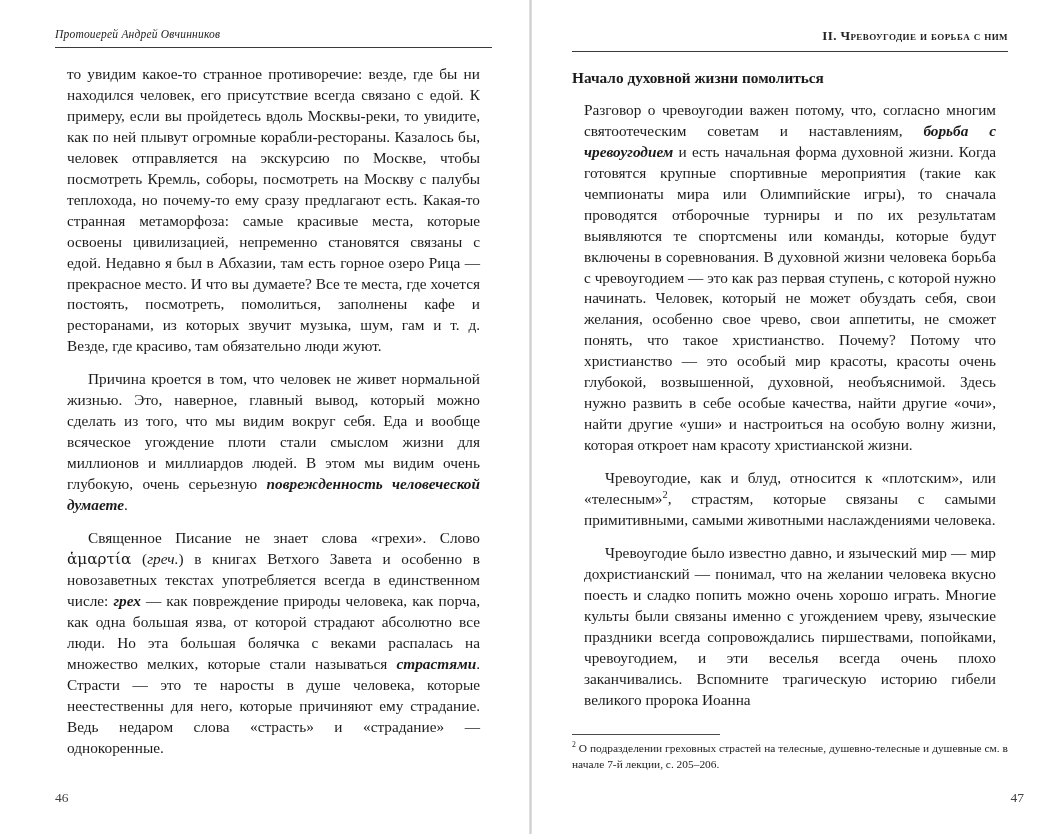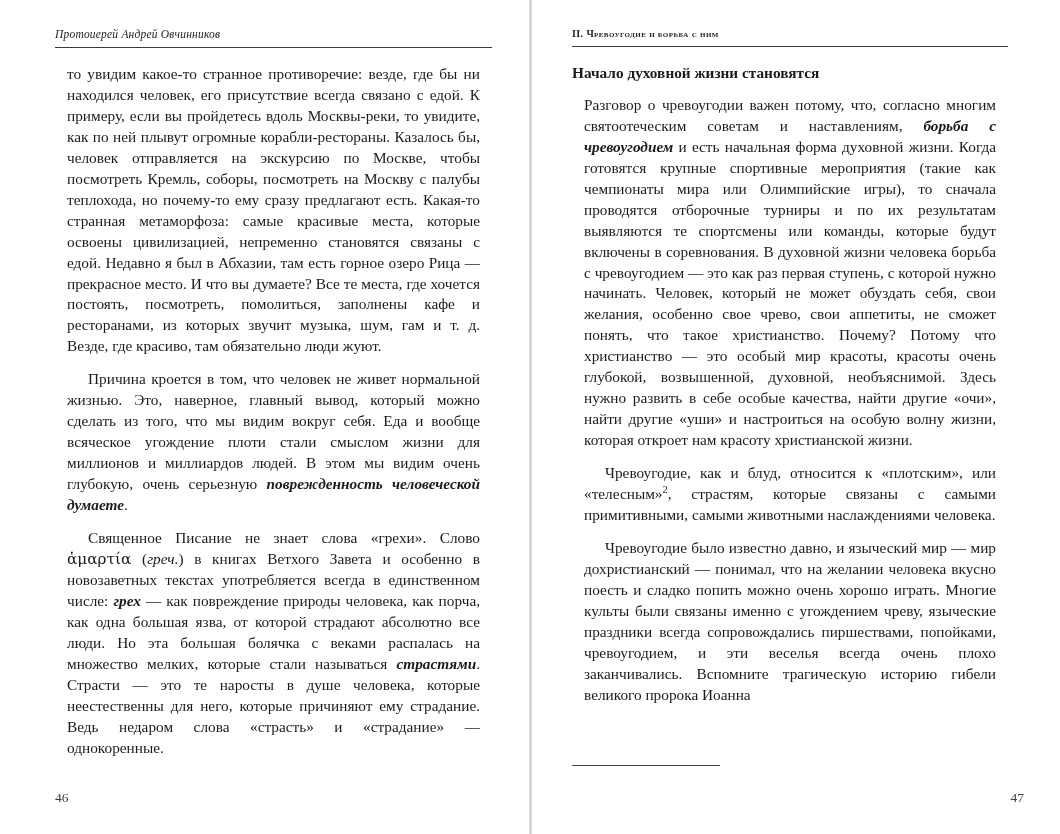--- a/index.html
+++ b/index.html
@@ -41,26 +41,26 @@
     padding: 22px 52px 0 42px;
   }
   .running-head {
     font-size: 11.5px;
     letter-spacing: 0.2px;
     color: #232323;
     font-style: italic;
     margin-top: 6px;
   }
   .running-head.right {
-    text-align: left;
+    text-align: right;
     font-style: normal;
     font-variant: small-caps;
     font-weight: bold;
     letter-spacing: 0.4px;
-    font-size: 10px;
+    font-size: 13px;
   }
   .rule {
     border-top: 1px solid #3a3a3a;
     margin-top: 7px;
     margin-bottom: 16px;
   }
   .body-text {
     font-size: 15.3px;
     line-height: 1.37;
     text-align: justify;
@@ -146,29 +146,30 @@
     </div>
 
     <div class="folio folio-left">46</div>
   </div>
 
   <div class="page page-right">
     <div class="running-head right">II. Чревоугодие и борьба с ним</div>
     <div class="rule"></div>
 
     <div class="body-text">
-      <h2 class="section-title">Начало духовной жизни становятся</h2>
+      <h2 class="section-title">Начало духовной жизни помолиться</h2>
 
       <p class="noindent"><span>Разговор о чревоугодии важен потому, что, согласно многим святоотеческим советам и наставлениям, </span><span class="bi">борьба с чревоугодием</span><span> и есть начальная форма духовной жизни. Когда готовятся крупные спортивные мероприятия (такие как чемпионаты мира или Олимпийские игры), то сначала проводятся отборочные турниры и по их результатам выявляются те спортсмены или команды, которые будут включены в соревнования. В духовной жизни человека борьба с чревоугодием — это как раз первая ступень, с которой нужно начинать. Человек, который не может обуздать себя, свои желания, особенно свое чрево, свои аппетиты, не сможет понять, что такое христианство. Почему? Потому что христианство — это особый мир красоты, красоты очень глубокой, возвышенной, духовной, необъяснимой. Здесь нужно развить в себе особые качества, найти другие «очи», найти другие «уши» и настроиться на особую волну жизни, которая откроет нам красоту христианской жизни.</span></p>
 
       <p><span>Чревоугодие, как и блуд, относится к «плотским», или «телесным»</span><sup>2</sup><span>, страстям, которые связаны с самыми примитивными, самыми животными наслаждениями человека.</span></p>
 
       <p>Чревоугодие было известно давно, и языческий мир — мир дохристианский — понимал, что на желании человека вкусно поесть и сладко попить можно очень хорошо играть. Многие культы были связаны именно с угождением чреву, языческие праздники всегда сопровождались пиршествами, попойками, чревоугодием, и эти веселья всегда очень плохо заканчивались. Вспомните трагическую историю гибели великого пророка Иоанна</p>
     </div>
 
     <div class="footnote-wrap">
       <div class="footnote-rule"></div>
+      <div class="footnote"><sup>2</sup> <span>О подразделении греховных страстей на телесные, душевно-телесные и душевные см. в начале 7-й лекции, с. 205–206.</span></div>
     </div>
 
     <div class="folio folio-right">47</div>
   </div>
 
 </div>
 
 </body></html>

